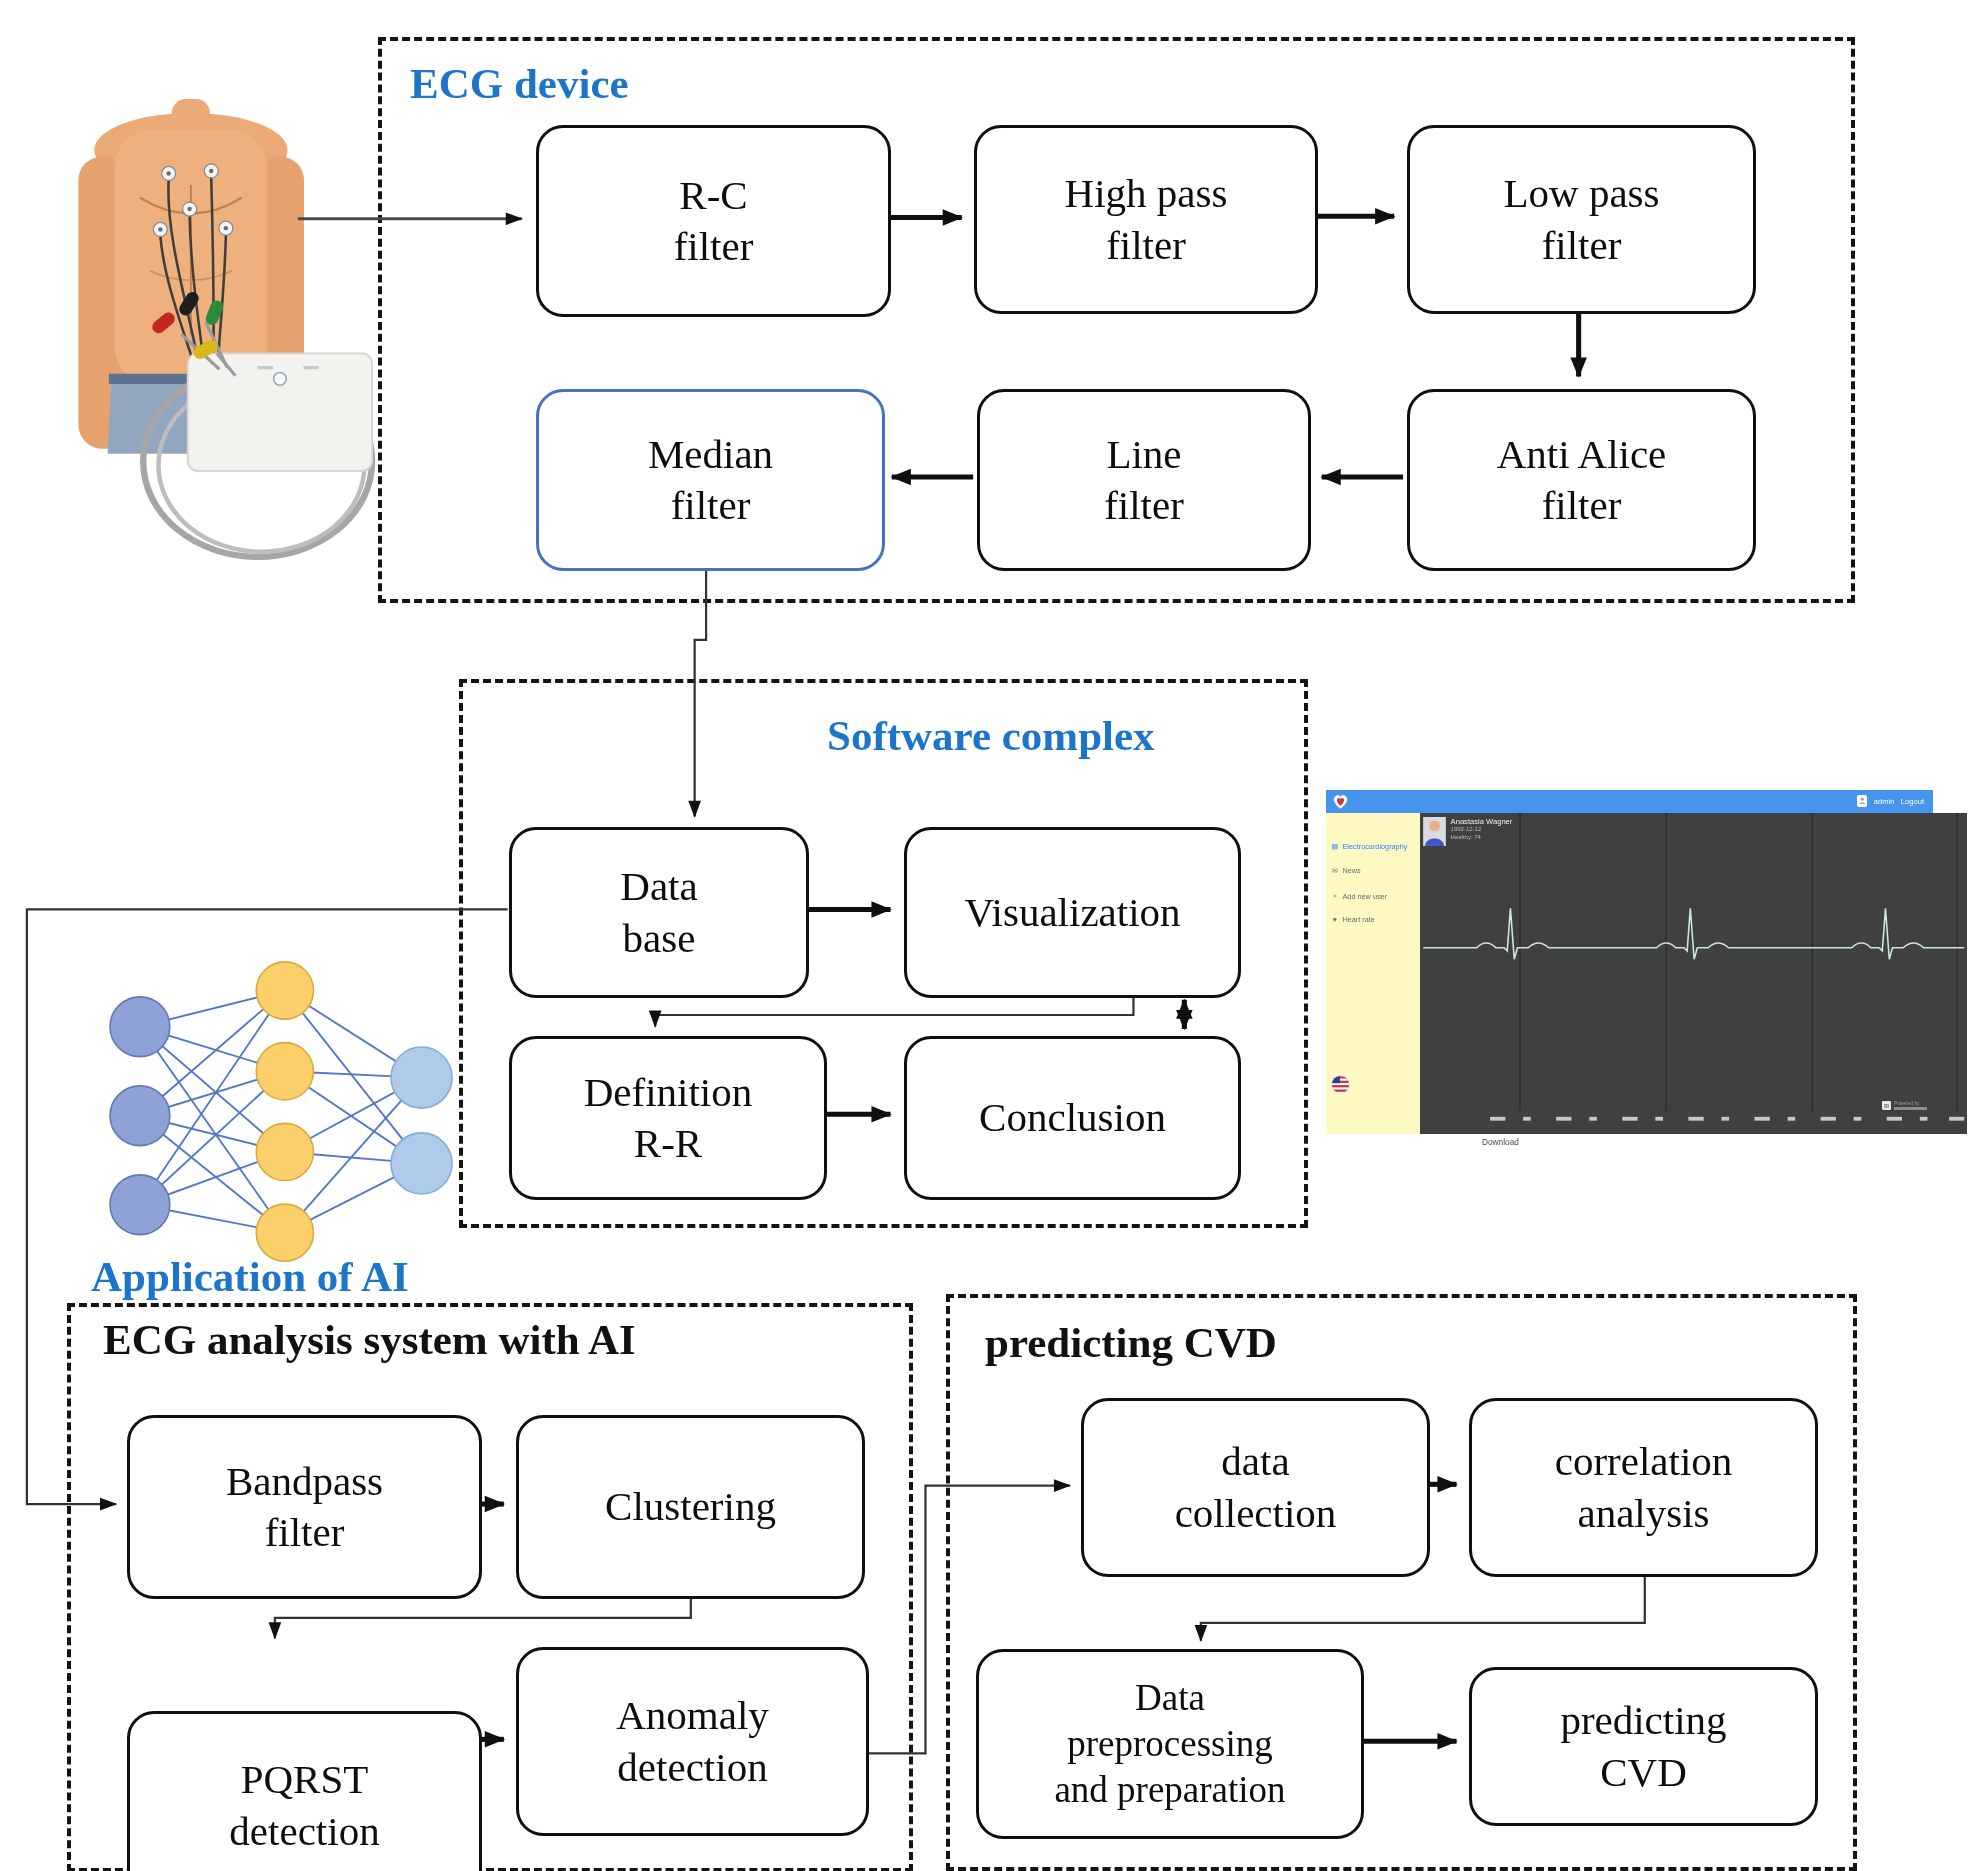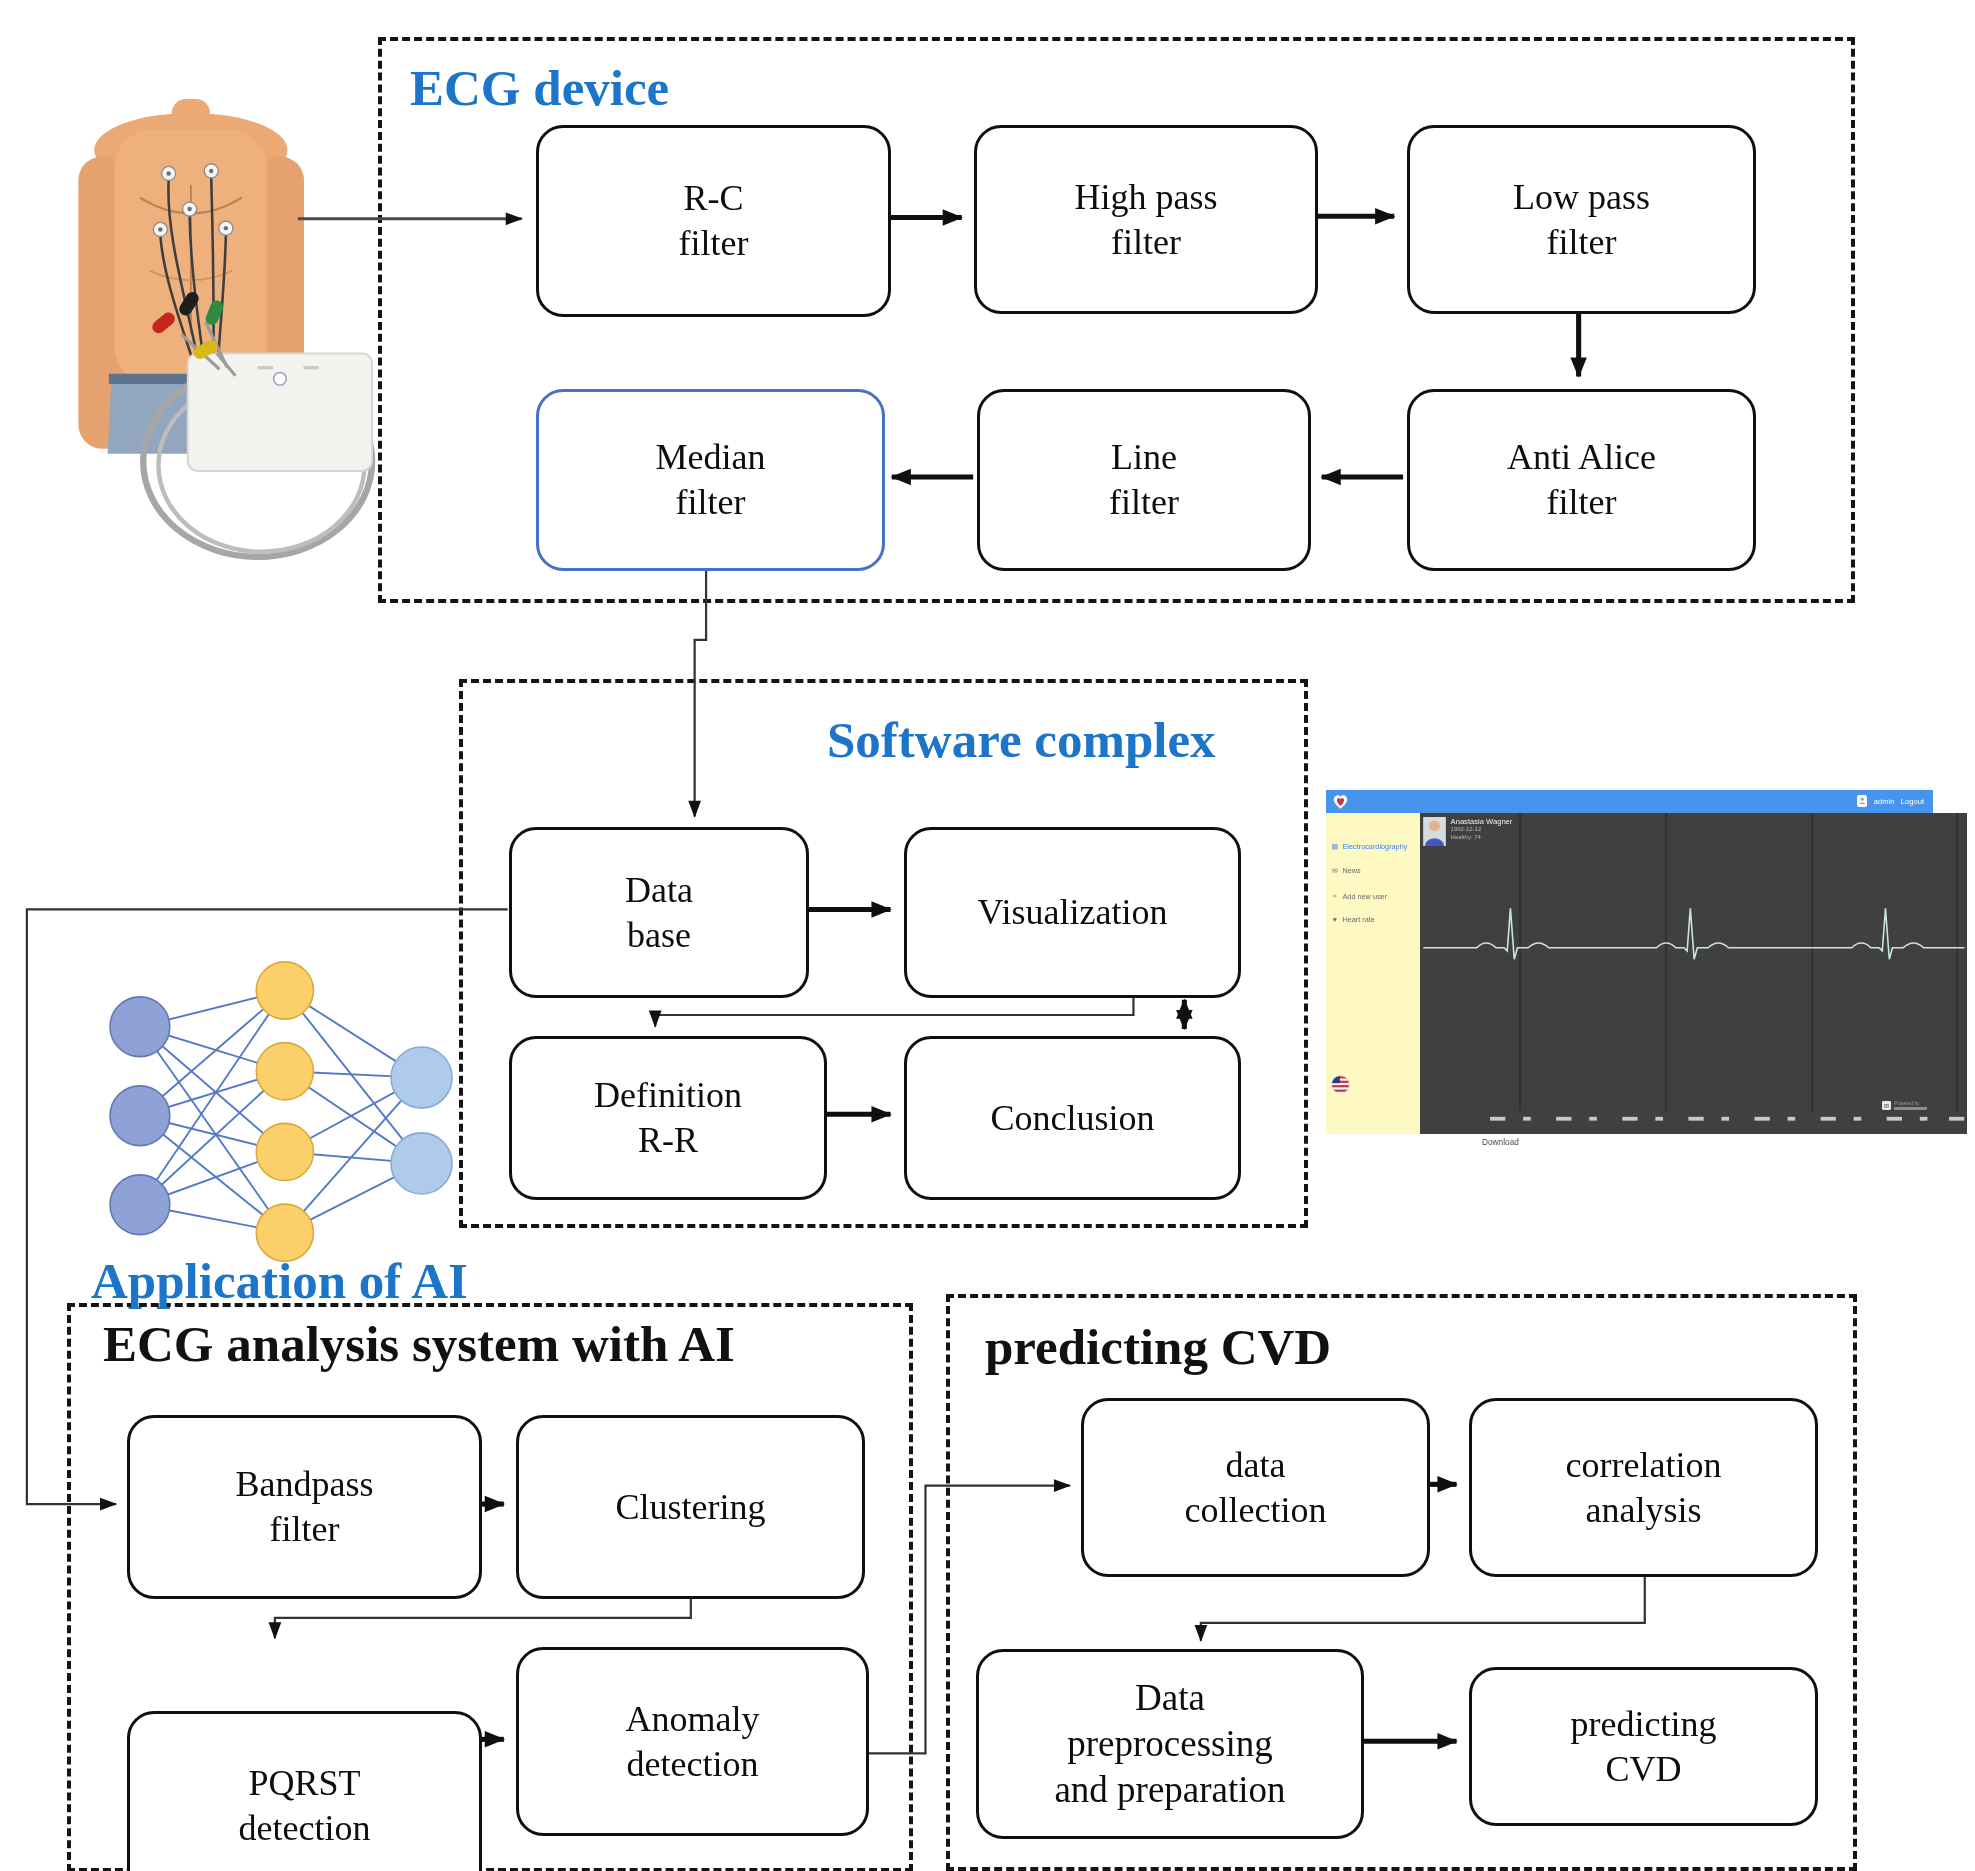--- a/index.html
+++ b/index.html
@@ -2,28 +2,28 @@
 <html style="font-size:10.2px"><head>
 <meta charset="utf-8">
 <style>
   html,body{margin:0;padding:0;}
   body{
     width:1975px;height:1871px;position:relative;background:#ffffff;
     font-family:"Liberation Serif", serif;overflow:hidden;
   }
   
   .sec{position:absolute;border:4.5px dashed #141414;z-index:1;}
-  .sec-title{position:absolute;font-weight:bold;font-size:51px;z-index:4;white-space:nowrap;}
+  .sec-title{position:absolute;font-weight:bold;font-size:43px;z-index:4;white-space:nowrap;}
   .blue-t{color:#1c75c8;}
   .black-t{color:#111;}
   
   .box{
     position:absolute;display:flex;align-items:center;justify-content:center;
     text-align:center;border:3.8px solid #0f0f0f;border-radius:27px;background:#fff;
-    font-size:36px;line-height:1.25;color:#0d0d0d;white-space:pre-line;z-index:3;
+    font-size:41px;line-height:1.25;color:#0d0d0d;white-space:pre-line;z-index:3;
   }
   .box.blue-border{border-color:#4472c4;border-width:3.2px;}
   
   #wires{position:absolute;left:0;top:0;z-index:2;}
   
   .illus{position:absolute;z-index:2;}
   
   .app{position:absolute;left:1326px;top:790px;width:641px;height:356px;
        font-family:"Liberation Sans", sans-serif;z-index:3;}
   .app-header{position:absolute;left:0;top:0;width:607px;height:23px;background:#4694ec;}

